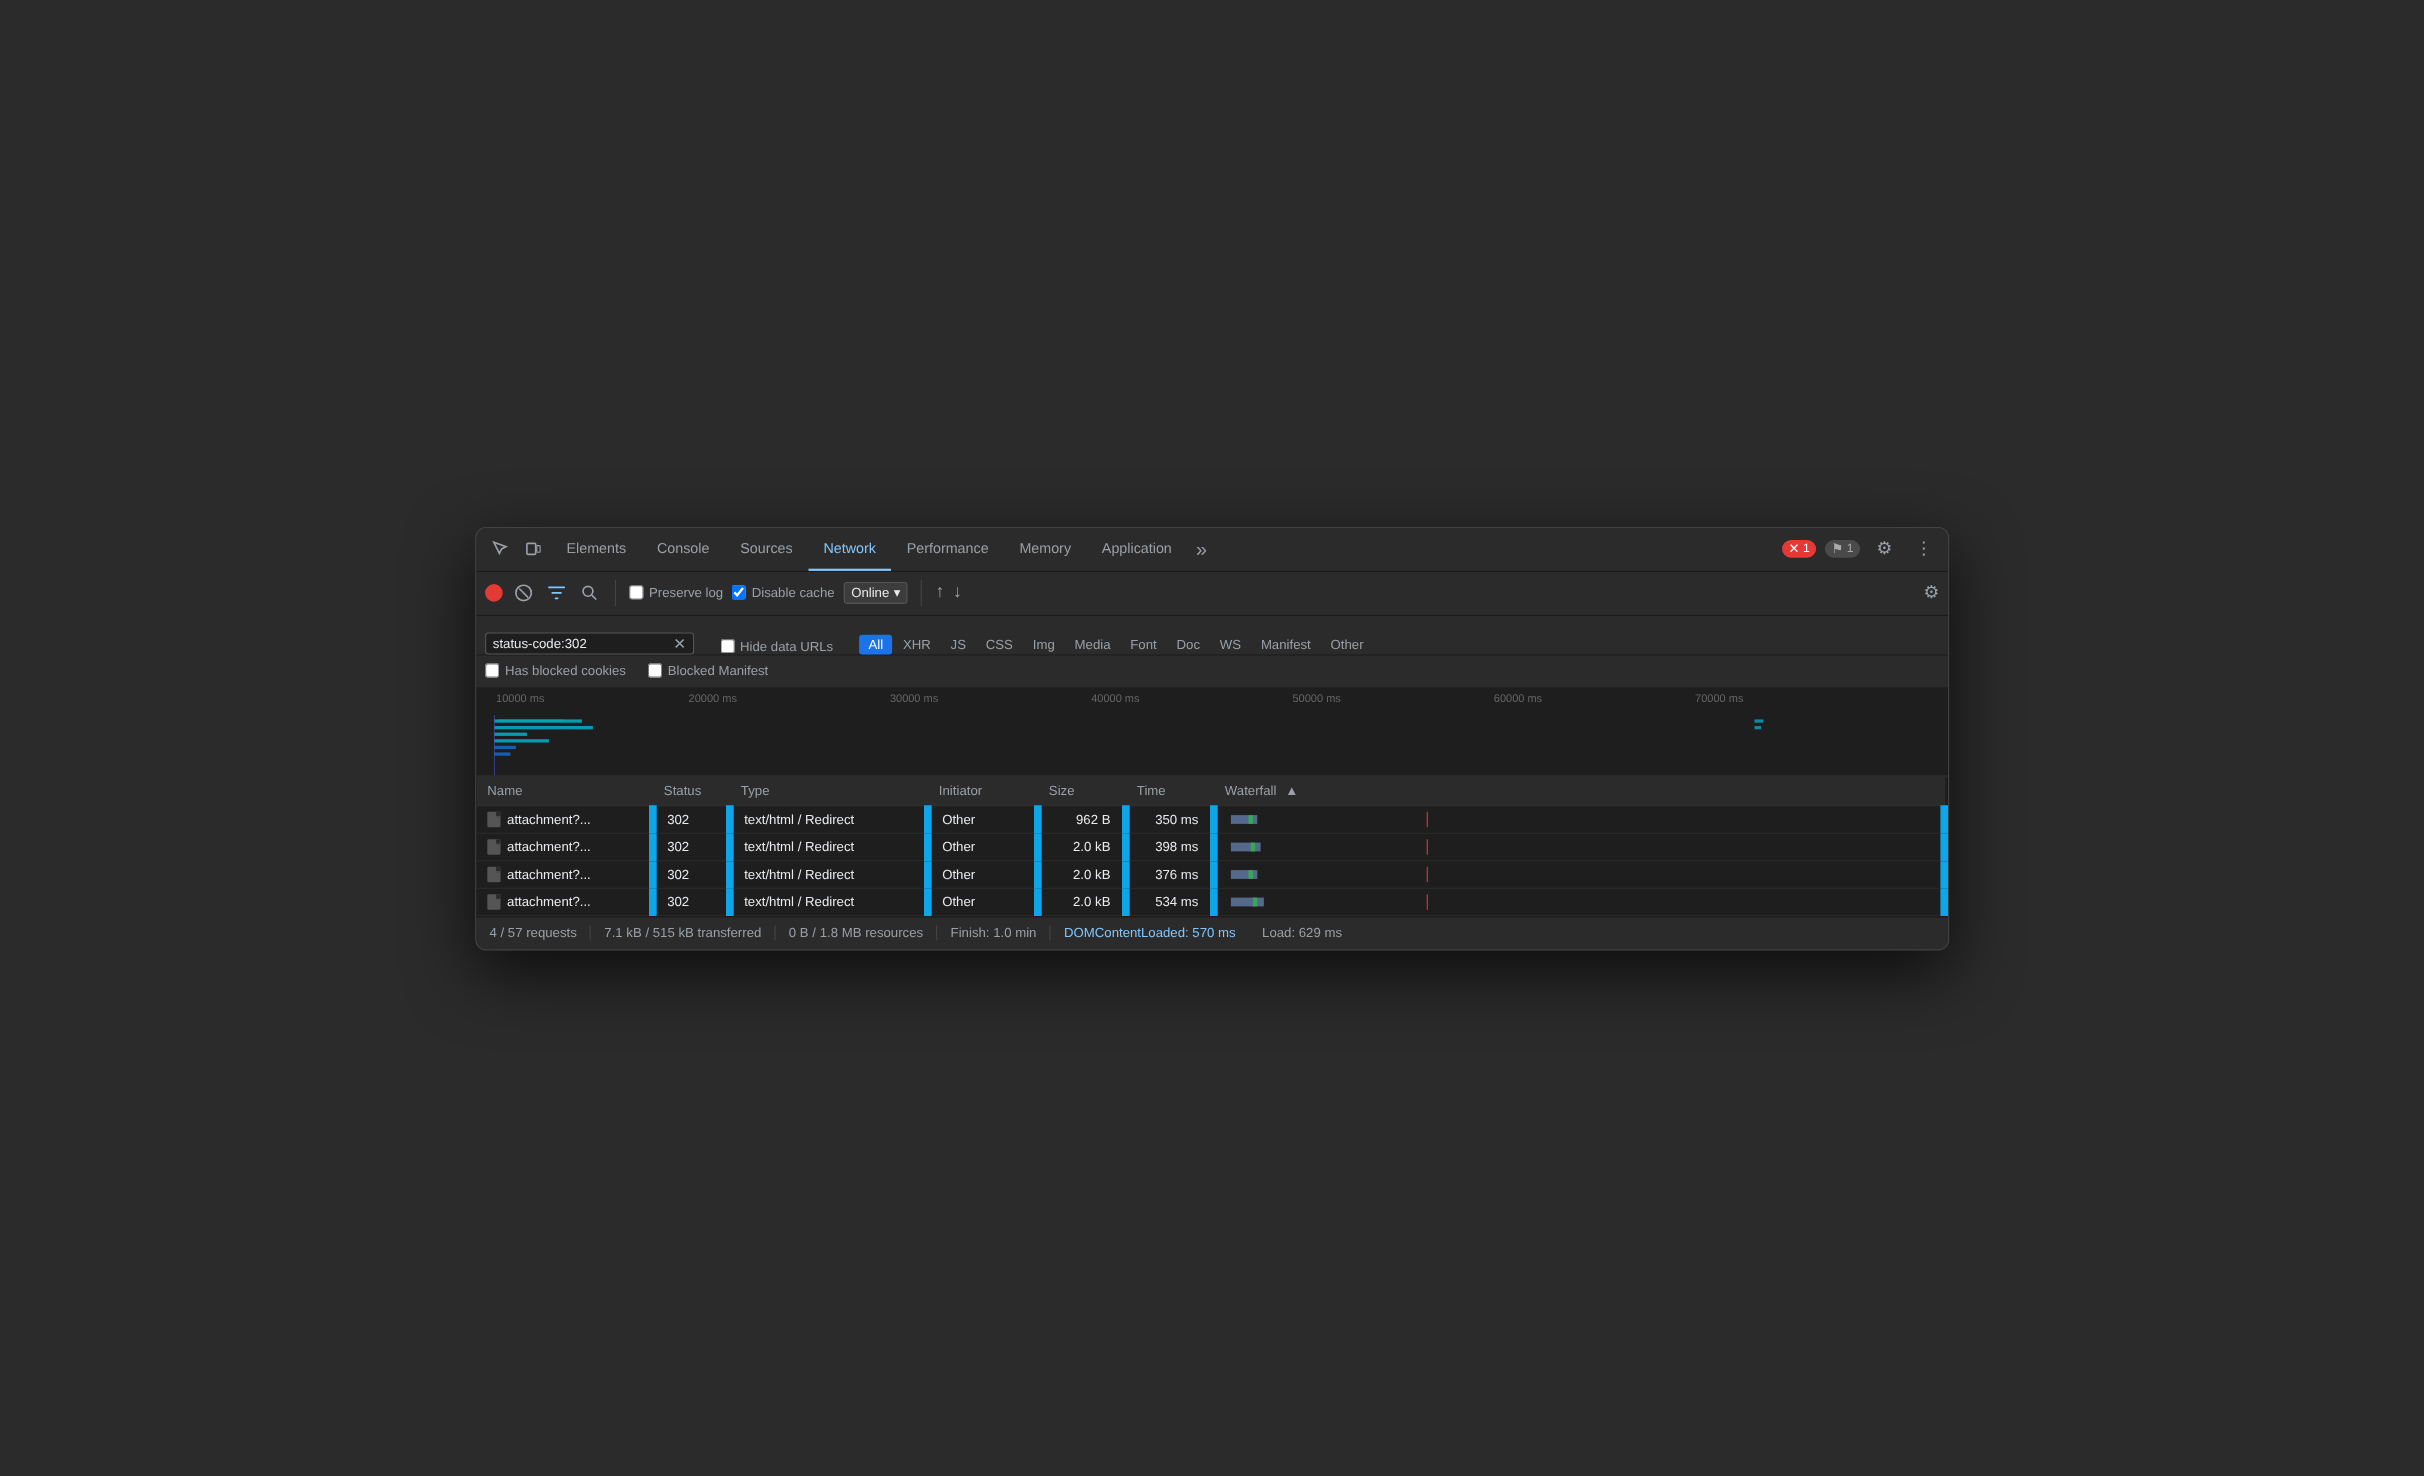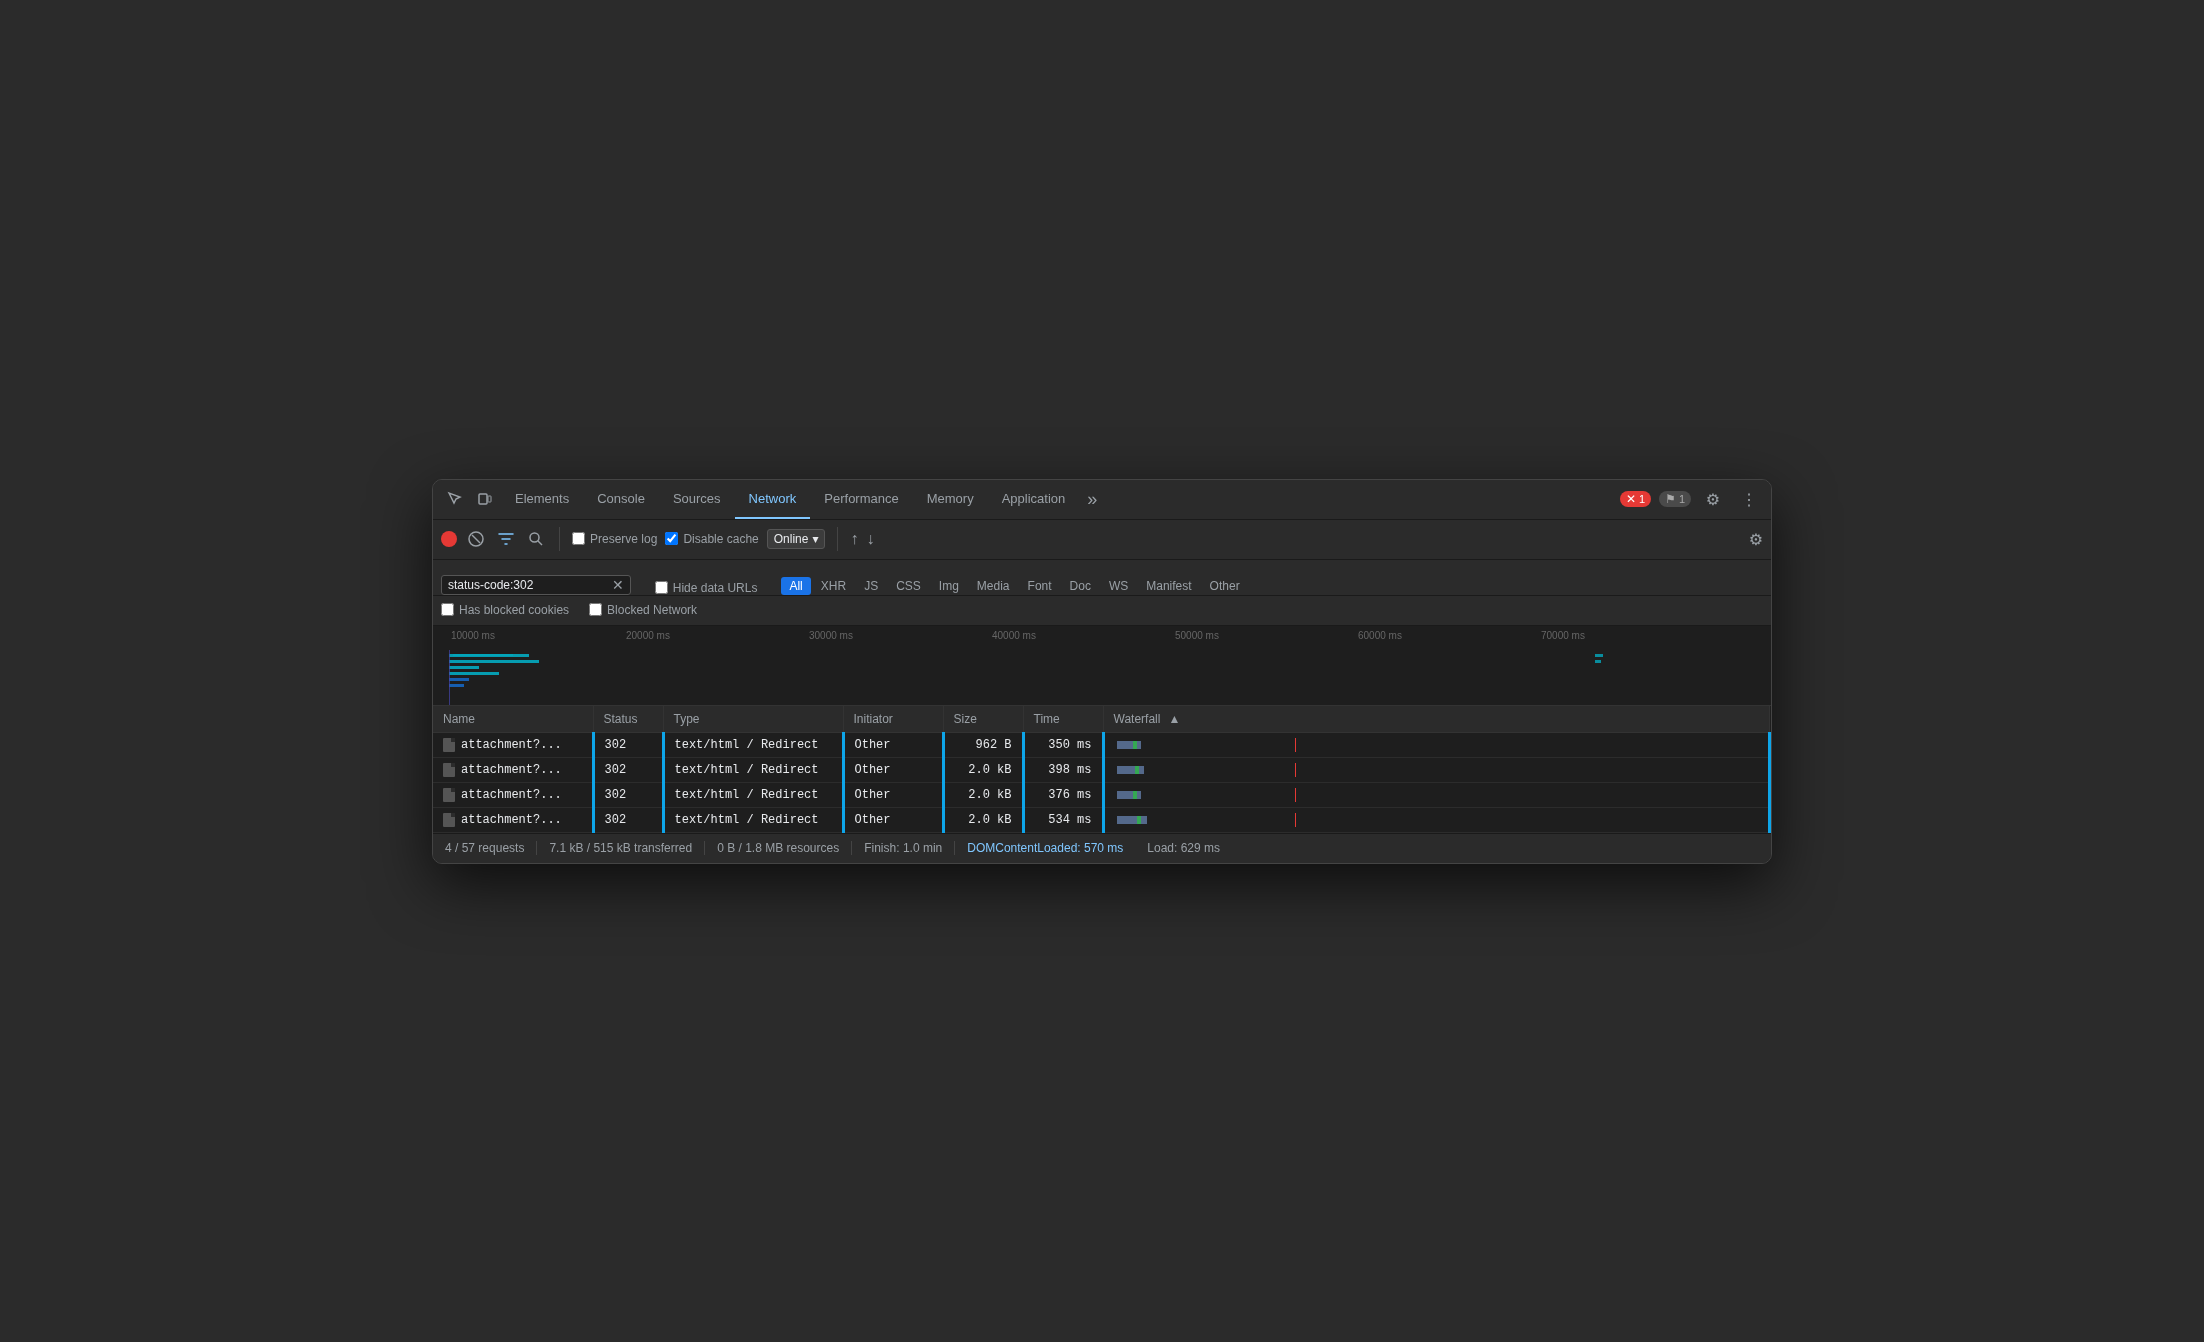--- a/index.html
+++ b/index.html
@@ -333,23 +333,22 @@
       border-bottom: 1px solid #333;
       border-right: 1px solid #333;
       white-space: nowrap;
       cursor: pointer;
       margin-top: 46px;
     }
     .network-table td {
       padding: 5px 10px;
       color: #e8eaed;
       border-bottom: 1px solid #2c2c2c;
-      border-right: 3px solid #0ea5e9;
+      border-right: 7px solid #0ea5e9;
       white-space: nowrap;
-      font-family: Liberation Mono, monospace;
     }
     .network-table .name-cell {
       display: flex;
       align-items: center;
       gap: 6px;
       color: #e8eaed;
     }
     .file-icon {
       width: 12px;
       height: 14px;
@@ -549,21 +548,21 @@
     </div>
   </div>
 
   <div class="checkbox-row">
     <label class="checkbox-label">
       <input type="checkbox" style="">
       <span>Has blocked cookies</span>
     </label>
     <label class="checkbox-label">
       <input type="checkbox" style="">
-      <span>Blocked Network</span>
+      <span>Blocked Manifest</span>
     </label>
   </div>
 
   <div class="waterfall-timeline">
     <div class="timeline-labels">
       <span class="timeline-label" style="left:18px;">10000 ms</span>
       <span class="timeline-label" style="left:193px;">20000 ms</span>
       <span class="timeline-label" style="left:376px;">30000 ms</span>
       <span class="timeline-label" style="left:559px;">40000 ms</span>
       <span class="timeline-label" style="left:742px;">50000 ms</span>

